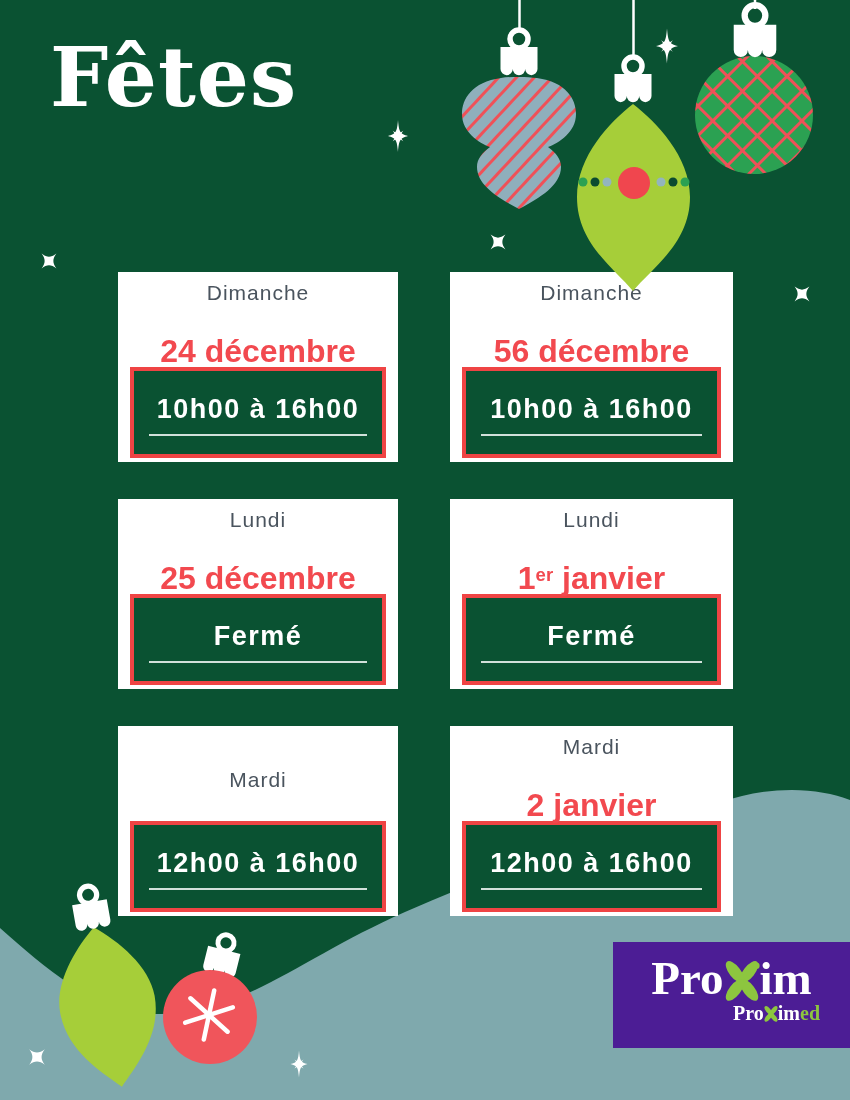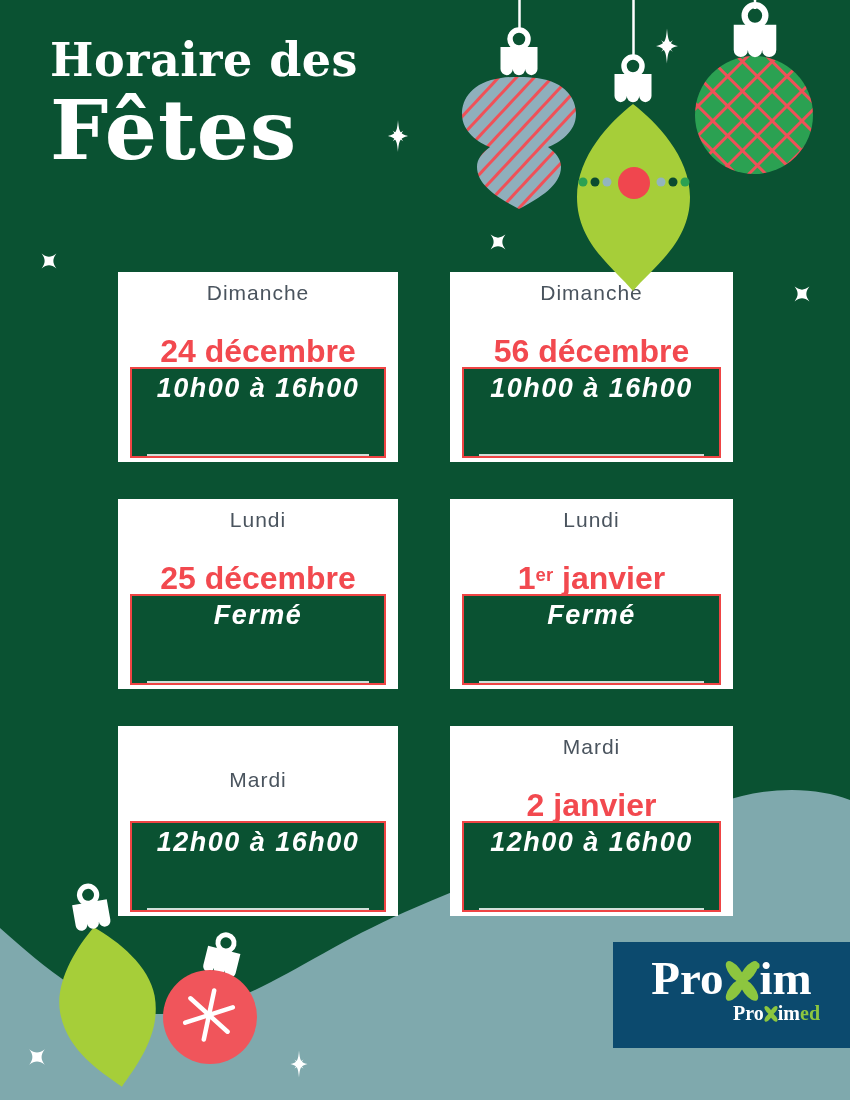--- a/index.html
+++ b/index.html
@@ -19,29 +19,29 @@
 
   
   .card { position:absolute; z-index:2; width:280px; height:190px;
           background:#fff; padding:12px; box-sizing:border-box; }
   .card.col-right { width:283px; }
   .card-top { height:83px; display:flex; flex-direction:column;
               align-items:center; justify-content:center; gap:3px; }
   .day  { font-size:21px; color:#4A545E; letter-spacing:1px; }
   .date { font-size:32px; font-weight:bold; color:#F2494F;margin-top:25px; }
   .date .sup { font-size:0.58em; position:relative; top:-0.42em; }
-  .card-bottom { height:91px; background:#0A5232; border:2px solid #ef4444;
+  .card-bottom { height:91px; background:#0A5232; border:4px solid #ef4444;
                  box-sizing:border-box; display:flex; flex-direction:column;
-                 align-items:center; justify-content:space-between; padding-top:4px;font-style:italic; }
+                 align-items:center; justify-content:center; padding-top:4px; }
   .hours { color:#fff; font-size:27px; font-weight:bold; letter-spacing:1.5px; white-space:nowrap; }
   .rule  { width:88%; height:2px; background:rgba(255,255,255,.82); margin-top:9px; }
 
   
   .logo-box { position:absolute; z-index:3; left:613px; top:942px; width:237px; height:106px;
-              background:#0c4a6e; display:flex; flex-direction:column; align-items:center; }
+              background:#4c1d95; display:flex; flex-direction:column; align-items:center; }
   .brand { margin-top:13px; display:flex; align-items:center; color:#fff;
            font-family:"Liberation Serif",serif; font-weight:bold; font-size:47px; line-height:1; }
   .brand svg { margin:2px -5px 0 -5px; }
   .sub { align-self:flex-end; margin-right:30px; margin-top:1px; display:flex; align-items:center;
          font-family:"Liberation Serif",serif; font-weight:bold; font-size:20px; color:#fff; line-height:1; }
   .sub svg { margin:1px -2px 0 -2px; }
   .sub .green { color:#8DC63F; }
 </style>
 </head>
 <body>
@@ -87,21 +87,20 @@
         <line x1="0" y1="-25" x2="0" y2="25" transform="rotate(60)"></line>
         <line x1="0" y1="-25" x2="0" y2="25" transform="rotate(120)"></line>
       </g>
     </g>
 
     <use href="#sparkx" transform="translate(37,1057) rotate(45)"></use>
     <use href="#star8" transform="translate(299,1064) scale(0.85)"></use>
   </svg>
 
   <div class="title">
-    <div class="title-line1">Horaire des</div>
     <div class="title-line2">Fêtes</div>
   </div>
 
   <div class="card" style="left:118px; top:272px;">
     <div class="card-top">
       <div class="day">Dimanche</div>
       <div class="date"><span>24 décembre</span><span class="sup"></span><span></span></div>
     </div>
     <div class="card-bottom">
       <div class="hours">10h00 à 16h00</div>

